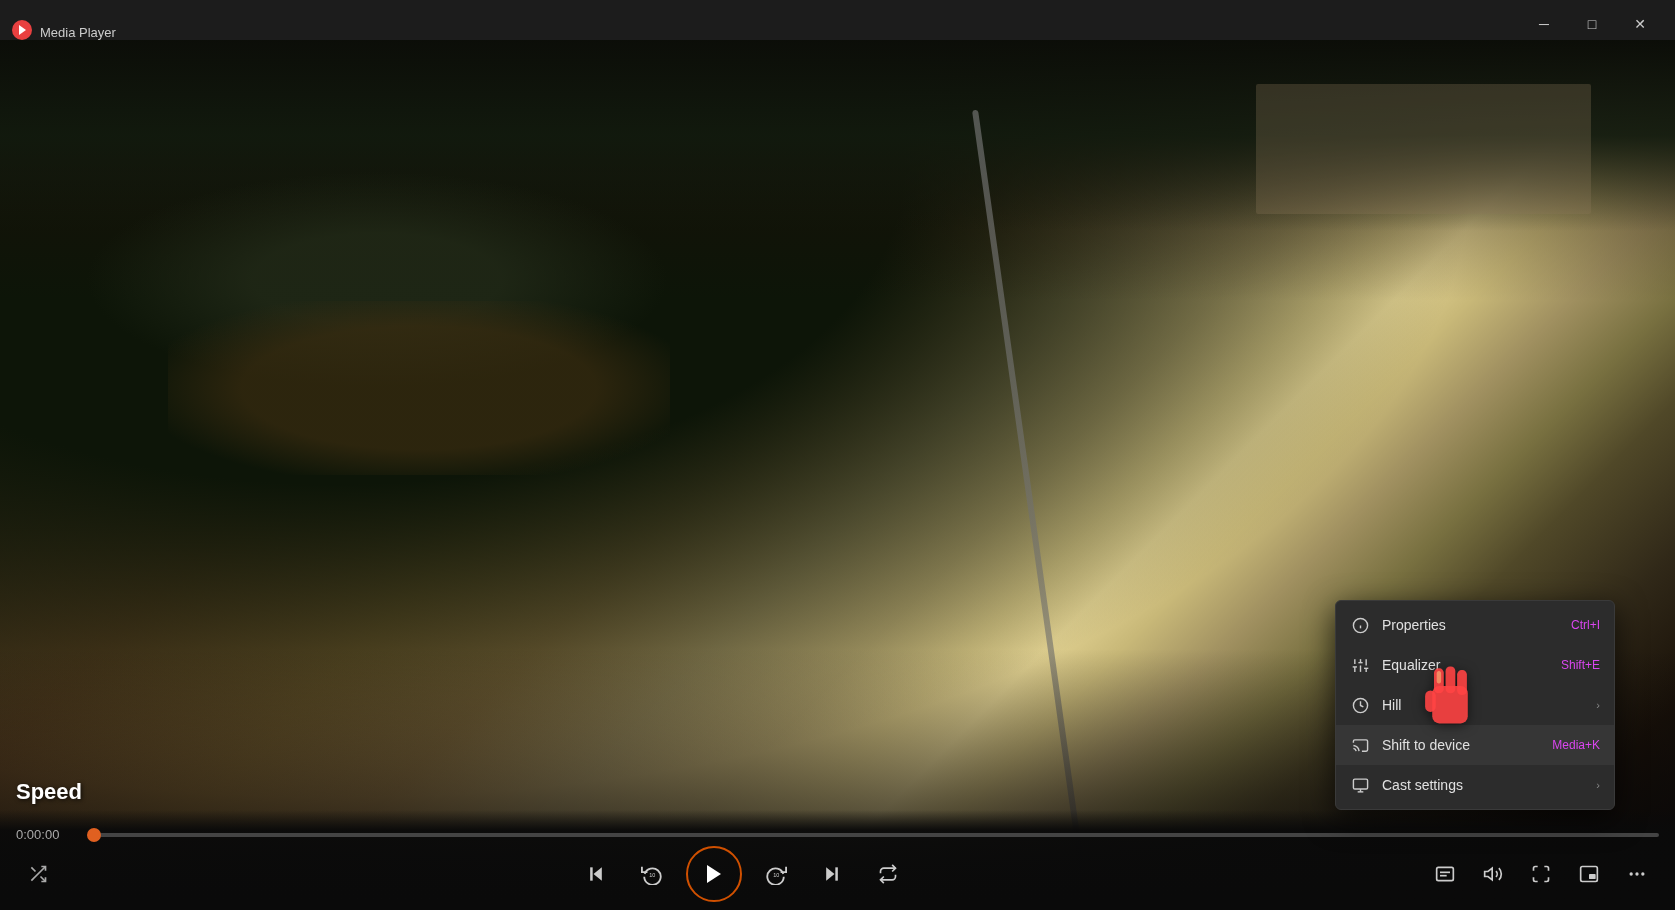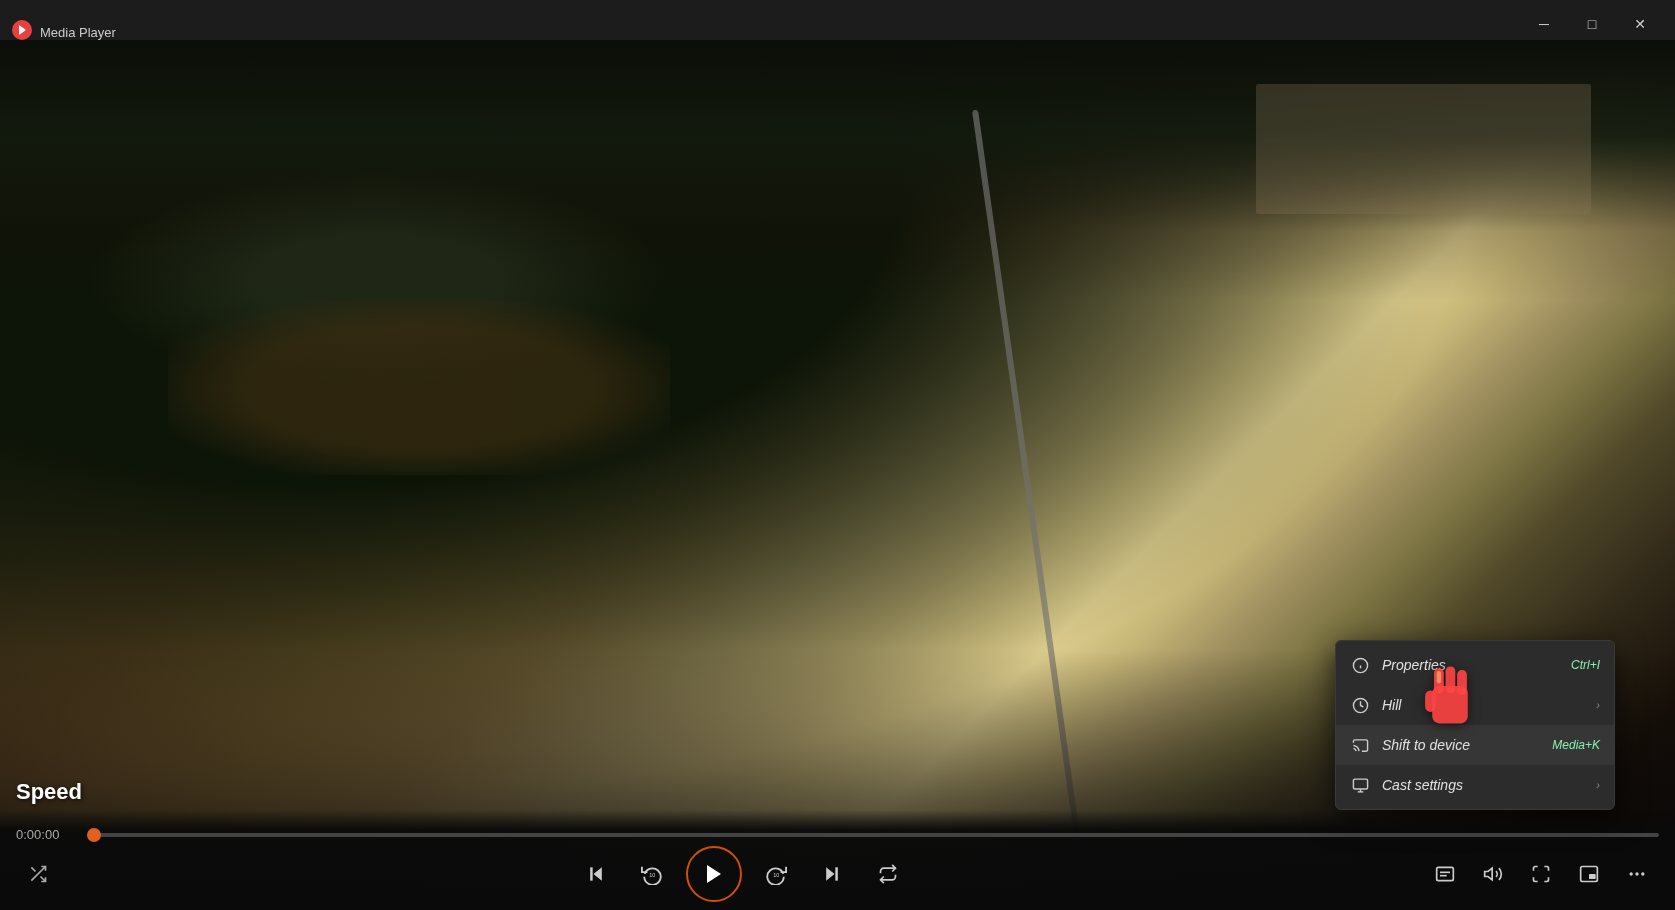--- a/index.html
+++ b/index.html
@@ -222,21 +222,20 @@
       position: absolute;
       right: 60px;
       bottom: 100px;
       width: 280px;
       background: #2c2c2c;
       border: 1px solid #3a3a3a;
       border-radius: 6px;
       box-shadow: 0 8px 30px rgba(0,0,0,0.7);
       z-index: 200;
       padding: 4px 0;
-      font-style: italic;
     }
 
     .menu-item {
       display: flex;
       align-items: center;
       padding: 10px 14px;
       cursor: pointer;
       color: #e0e0e0;
       font-size: 14px;
       gap: 12px;
@@ -250,21 +249,21 @@
       align-items: center;
       justify-content: center;
       flex-shrink: 0;
       color: #ccc;
     }
 
     .menu-item-label { flex: 1; }
 
     .menu-item-shortcut {
       font-size: 12px;
-      color: #86efac;
+      color: #d946ef;
       margin-left: auto;
     }
 
     .menu-item-arrow {
       font-size: 11px;
       color: #888;
       margin-left: 4px;
     }
 
     
@@ -447,20 +446,37 @@
           <circle cx="12" cy="12" r="10"></circle>
           <line x1="12" y1="8" x2="12" y2="8" stroke-width="3"></line>
           <line x1="12" y1="12" x2="12" y2="16"></line>
         </svg>
       </span>
       <span class="menu-item-label">Properties</span>
       <span class="menu-item-shortcut">Ctrl+I</span>
     </div>
 
 
+    <div class="menu-item">
+      <span class="menu-item-icon">
+        <svg width="17" height="17" viewBox="0 0 24 24" fill="none" stroke="#ccc" stroke-width="2">
+          <line x1="4" y1="21" x2="4" y2="14"></line>
+          <line x1="4" y1="10" x2="4" y2="3"></line>
+          <line x1="12" y1="21" x2="12" y2="12"></line>
+          <line x1="12" y1="8" x2="12" y2="3"></line>
+          <line x1="20" y1="21" x2="20" y2="16"></line>
+          <line x1="20" y1="12" x2="20" y2="3"></line>
+          <line x1="1" y1="14" x2="7" y2="14"></line>
+          <line x1="9" y1="8" x2="15" y2="8"></line>
+          <line x1="17" y1="16" x2="23" y2="16"></line>
+        </svg>
+      </span>
+      <span class="menu-item-label">Equalizer</span>
+      <span class="menu-item-shortcut">Shift+E</span>
+    </div>
 
     <div class="menu-item">
       <span class="menu-item-icon">
         <svg width="17" height="17" viewBox="0 0 24 24" fill="none" stroke="#ccc" stroke-width="2">
           <circle cx="12" cy="12" r="10"></circle>
           <polyline points="12 6 12 12 16 14"></polyline>
         </svg>
       </span>
       <span class="menu-item-label">Hill</span>
       <span class="menu-item-shortcut"></span>

